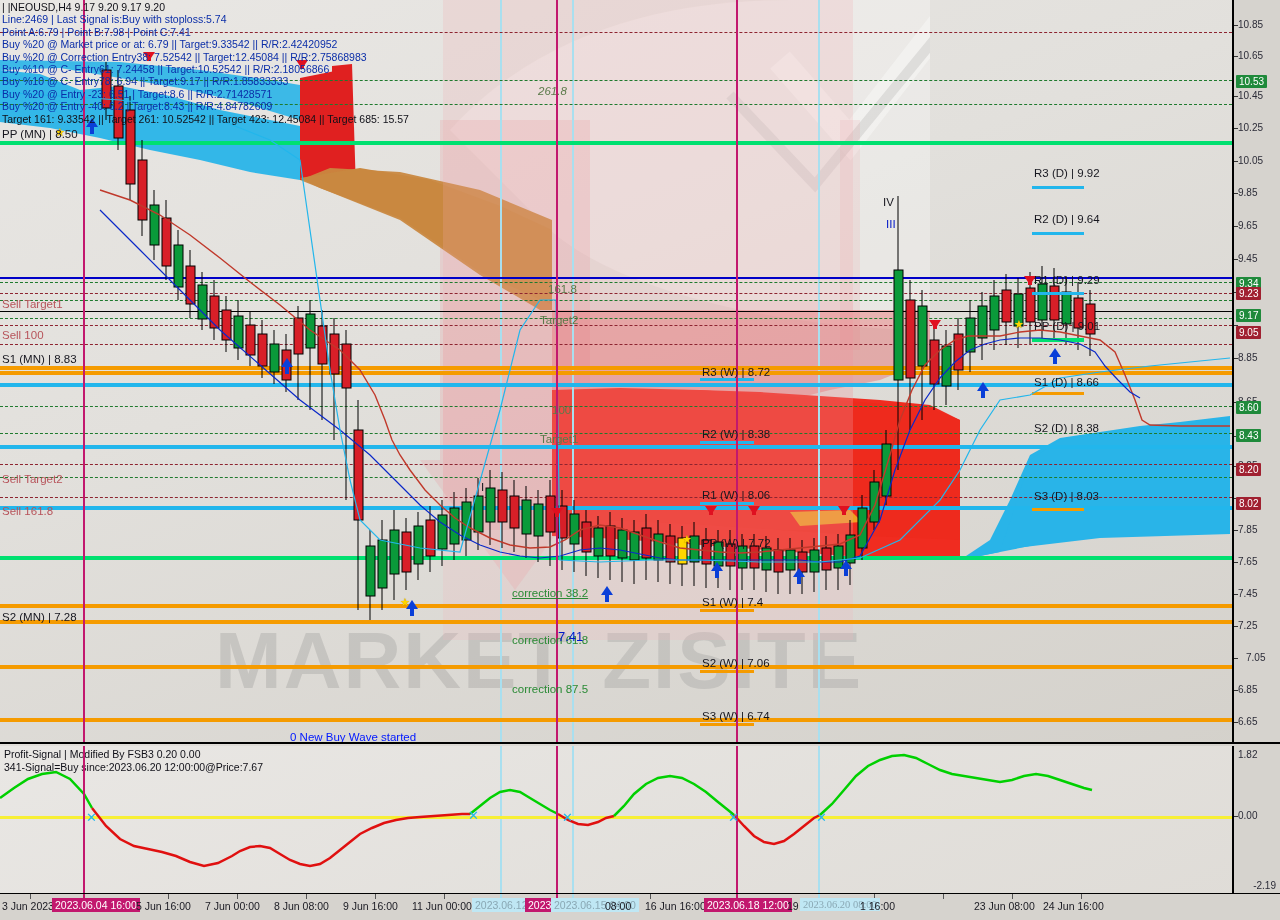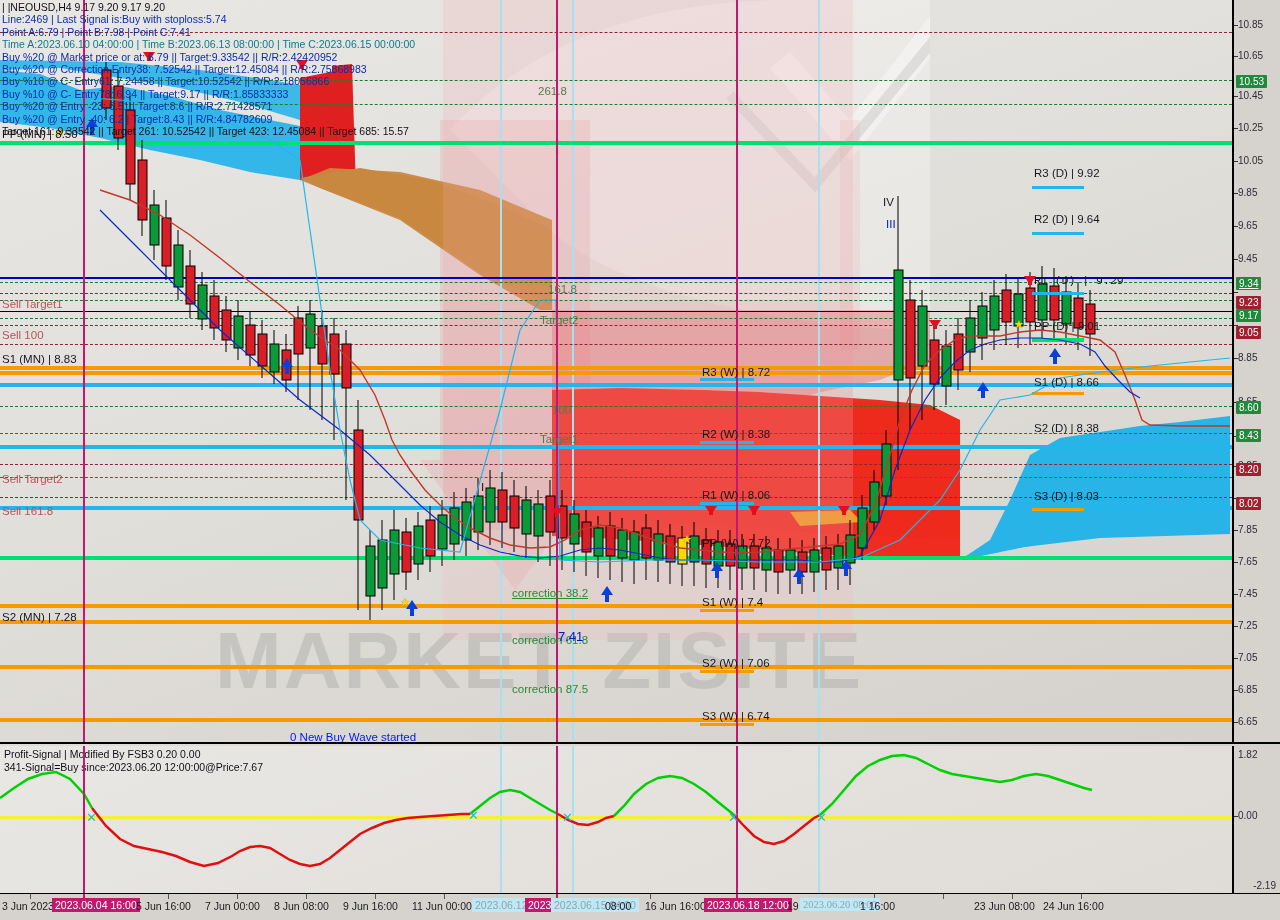--- a/index.html
+++ b/index.html
@@ -429,39 +429,39 @@
     <div class="arrow-dn" style="left:838px;top:506px;"></div>
     <div class="arrow-dn" style="left:929px;top:320px;"></div>
     <div class="arrow-dn" style="left:1024px;top:276px;"></div>
     <div class="star" style="left:682px;top:533px;">★</div>
     <div class="star" style="left:1014px;top:318px;">★</div>
     <div class="star" style="left:55px;top:126px;">★</div>
     <div class="star" style="left:400px;top:596px;">★</div>
 
     <div class="lbl lbl-dark" style="left:1034px;top:167px;z-index:20;">R3 (D) | 9.92</div>
     <div class="lbl lbl-dark" style="left:1034px;top:213px;z-index:20;">R2 (D) | 9.64</div>
-    <div class="lbl lbl-dark" style="left:1034px;top:274px;z-index:20;font-family:Liberation Mono, monospace;">R1 (D) | 9.29</div>
+    <div class="lbl lbl-dark" style="left:1034px;top:274px;z-index:20;">R1 (D) | 9.29</div>
     <div class="lbl lbl-dark" style="left:1034px;top:320px;z-index:20;">PP (D) | 9.01</div>
     <div class="lbl lbl-dark" style="left:1034px;top:376px;z-index:20;">S1 (D) | 8.66</div>
     <div class="lbl lbl-dark" style="left:1034px;top:422px;z-index:20;">S2 (D) | 8.38</div>
     <div class="lbl lbl-dark" style="left:1034px;top:490px;z-index:20;">S3 (D) | 8.03</div>
 
     <div class="lbl lbl-dark" style="left:702px;top:366px;z-index:20;">R3 (W) | 8.72</div>
     <div class="lbl lbl-dark" style="left:702px;top:428px;z-index:20;">R2 (W) | 8.38</div>
     <div class="lbl lbl-dark" style="left:702px;top:489px;z-index:20;">R1 (W) | 8.06</div>
     <div class="lbl lbl-dark" style="left:702px;top:537px;z-index:20;">PP (W) | 7.72</div>
     <div class="lbl lbl-dark" style="left:702px;top:596px;z-index:20;">S1 (W) | 7.4</div>
     <div class="lbl lbl-dark" style="left:702px;top:657px;z-index:20;">S2 (W) | 7.06</div>
     <div class="lbl lbl-dark" style="left:702px;top:710px;z-index:20;">S3 (W) | 6.74</div>
 
     <div class="lbl lbl-dark" style="left:2px;top:128px;z-index:20;">PP (MN) | 8.50</div>
     <div class="lbl lbl-dark" style="left:2px;top:353px;z-index:20;">S1 (MN) | 8.83</div>
     <div class="lbl lbl-dark" style="left:2px;top:611px;z-index:20;">S2 (MN) | 7.28</div>
 
-    <div class="lbl lbl-olive" style="left:538px;top:85px;z-index:20;">261.8</div>
+    <div class="lbl lbl-olive" style="left:538px;top:85px;z-index:20;font-style:italic;">261.8</div>
     <div class="lbl lbl-olive" style="left:548px;top:283px;z-index:20;">161.8</div>
     <div class="lbl lbl-olive" style="left:540px;top:314px;z-index:20;">Target2</div>
     <div class="lbl lbl-olive" style="left:552px;top:404px;z-index:20;">100</div>
     <div class="lbl lbl-olive" style="left:540px;top:433px;z-index:20;">Target1</div>
 
     <div class="lbl lbl-red" style="left:2px;top:298px;z-index:20;">Sell Target1</div>
     <div class="lbl lbl-red" style="left:2px;top:329px;z-index:20;">Sell 100</div>
     <div class="lbl lbl-red" style="left:2px;top:473px;z-index:20;">Sell Target2</div>
     <div class="lbl lbl-red" style="left:2px;top:505px;z-index:20;">Sell 161.8</div>
 
@@ -473,21 +473,20 @@
     <div class="lbl lbl-dark" style="left:481px;top:481px;z-index:20;">I</div>
     <div class="lbl lbl-dark" style="left:883px;top:196px;z-index:20;">IV</div>
     <div class="lbl lbl-blue" style="left:886px;top:218px;z-index:20;">III</div>
 
     <div class="lbl lbl-link" style="left:290px;top:731px;z-index:25;">0 New Buy Wave started</div>
 
     <div id="header-info">
       <div class="hi-dark">| |NEOUSD,H4  9.17 9.20 9.17 9.20</div>
       <div class="hi-blue">Line:2469 | Last Signal is:Buy with stoploss:5.74</div>
       <div class="hi-blue">Point A:6.79 | Point B:7.98 | Point C:7.41</div>
-      <div class="hi-teal">Time A:2023.06.10 04:00:00 | Time B:2023.06.13 08:00:00 | Time C:2023.06.15 00:00:00</div>
       <div class="hi-blue">Buy %20 @ Market price or at: 6.79 || Target:9.33542 || R/R:2.42420952</div>
       <div class="hi-blue">Buy %20 @ Correction Entry38: 7.52542 || Target:12.45084 || R/R:2.75868983</div>
       <div class="hi-blue">Buy %10 @ C- Entry61: 7.24458 || Target:10.52542 || R/R:2.18056866</div>
       <div class="hi-blue">Buy %10 @ C- Entry78: 6.94 || Target:9.17 || R/R:1.85833333</div>
       <div class="hi-blue">Buy %20 @ Entry -23: 6.51 | Target:8.6 || R/R:2.71428571</div>
       <div class="hi-blue">Buy %20 @ Entry -40: 6.2 | Target:8.43 || R/R:4.84782609</div>
       <div class="hi-dark">Target 161: 9.33542 || Target 261: 10.52542 || Target 423: 12.45084 || Target 685: 15.57</div>
     </div>
 
     <div class="scale-col">
@@ -523,29 +522,29 @@
         <div class="tick" style="top:492px;opacity:0;">8.05</div>
       <div class="tickmark" style="top:530px;"></div> 
         <div class="tick" style="top:524px;">7.85</div>
       <div class="tickmark" style="top:562px;"></div> 
         <div class="tick" style="top:556px;">7.65</div>
       <div class="tickmark" style="top:594px;"></div> 
         <div class="tick" style="top:588px;">7.45</div>
       <div class="tickmark" style="top:626px;"></div> 
         <div class="tick" style="top:620px;">7.25</div>
       <div class="tickmark" style="top:658px;"></div> 
-        <div class="tick" style="top:652px;">7.05</div>
+        <div class="tick" style="top:652px;margin-left:8px;">7.05</div>
       <div class="tickmark" style="top:690px;"></div> 
         <div class="tick" style="top:684px;">6.85</div>
       <div class="tickmark" style="top:722px;"></div> 
         <div class="tick" style="top:716px;">6.65</div>
 
       <div class="pricebadge pb-green" style="top:75px;">10.53</div>
       <div class="pricebadge pb-green" style="top:277px;text-decoration:underline;">9.34</div>
-      <div class="pricebadge pb-red" style="top:296px;">9.23</div>
+      <div class="pricebadge pb-red" style="top:287px;">9.23</div>
       <div class="pricebadge pb-green" style="top:309px;">9.17</div>
       <div class="pricebadge pb-red" style="top:326px;">9.05</div>
       <div class="pricebadge pb-green" style="top:401px;">8.60</div>
       <div class="pricebadge pb-green" style="top:429px;">8.43</div>
       <div class="pricebadge pb-red" style="top:463px;">8.20</div>
       <div class="pricebadge pb-red" style="top:497px;text-align:right;">8.02</div>
     </div>
   </div>
 
   <div id="indicator-pane">

